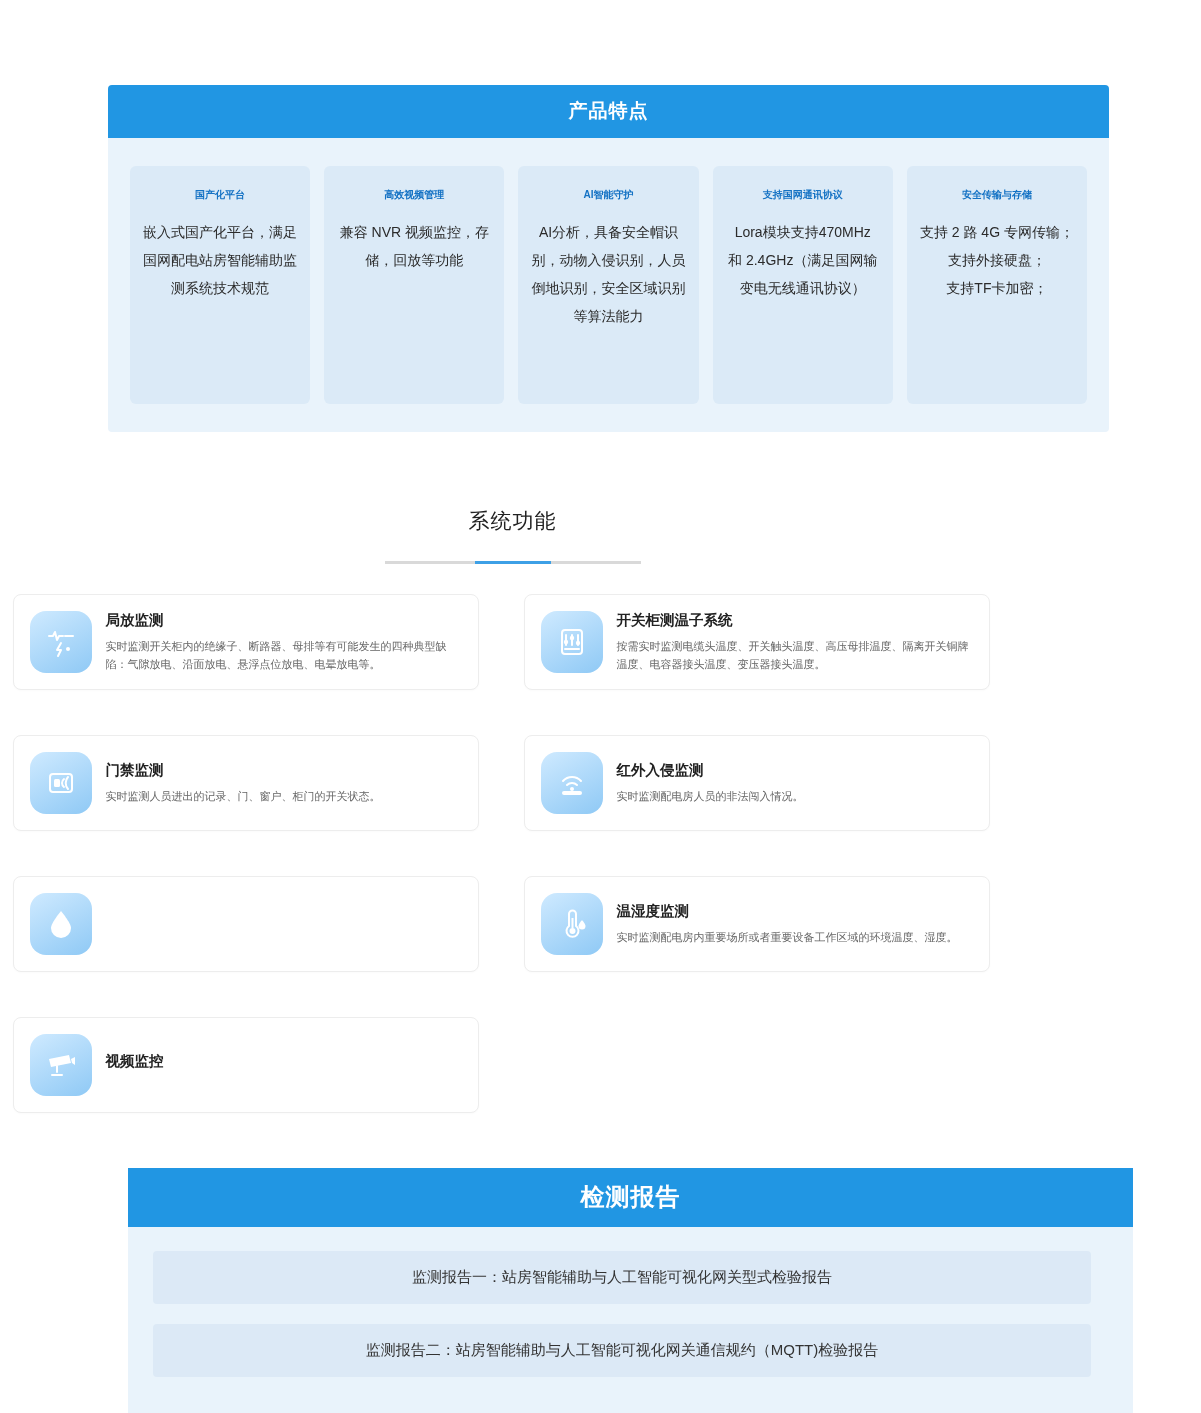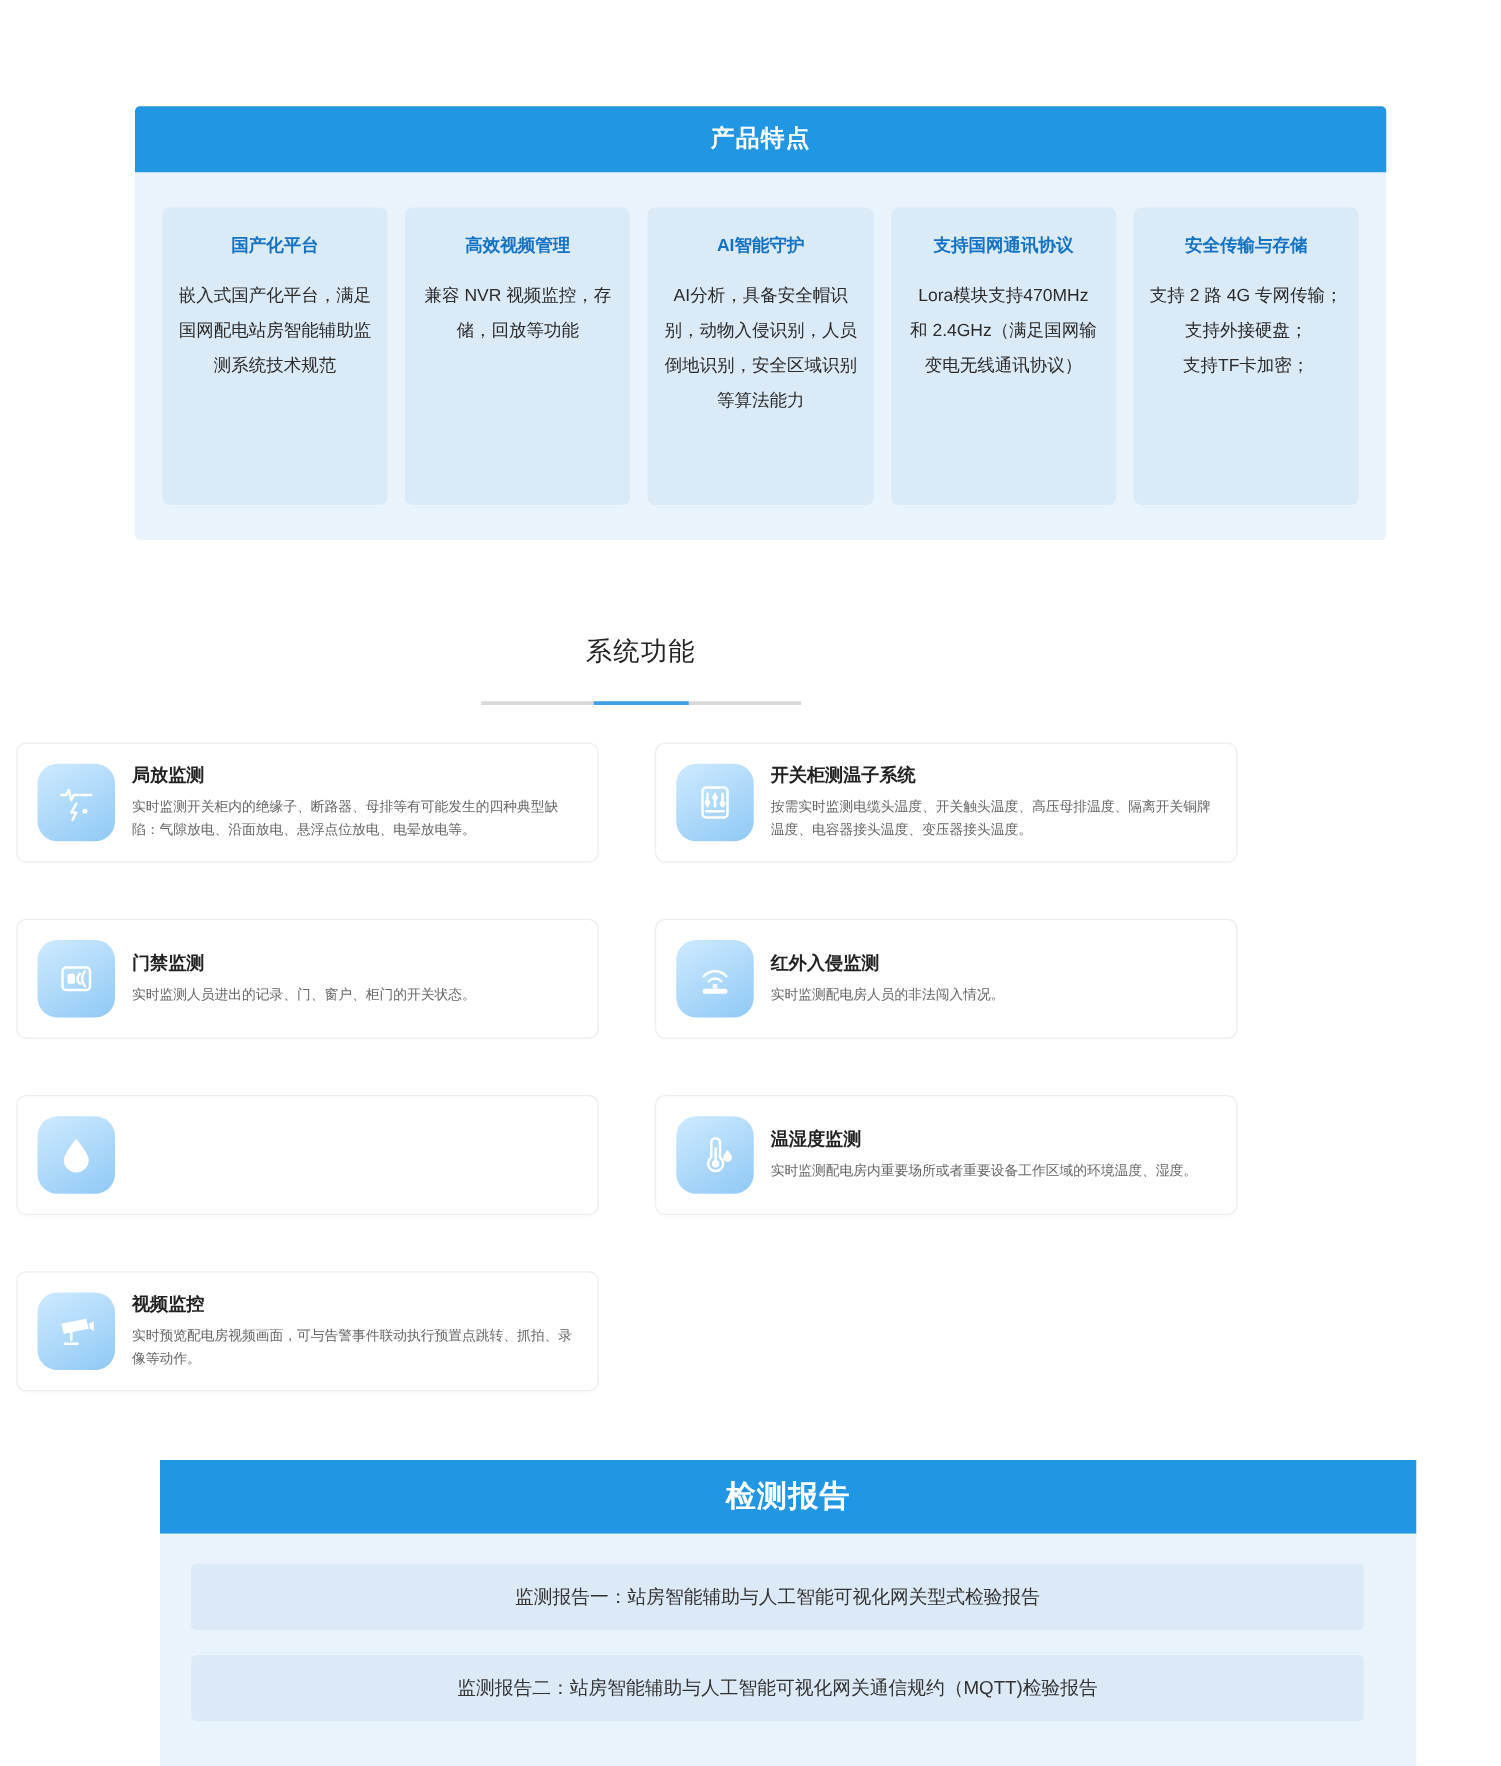--- a/index.html
+++ b/index.html
@@ -44,21 +44,21 @@
   .feature-card {
     flex: 1 1 0;
     background: #dbeaf7;
     border-radius: 6px;
     padding: 22px 12px 20px 12px;
     min-height: 238px;
   }
   .feature-title {
     color: #1472c4;
     font-weight: bold;
-    font-size: 14px;
+    font-size: 10px;
     text-align: center;
     margin-bottom: 16px;
   }
   .feature-text {
     color: #2b2b2b;
     font-size: 14px;
     line-height: 2.0;
     text-align: center;
     white-space: pre-line;
   }
@@ -306,21 +306,20 @@
         <div class="func-icon">
           <svg width="34" height="34" viewBox="0 0 34 34">
             <path d="M5 11 L25 7 L27 15 L7 19 z" fill="#fff"></path>
             <path d="M27 11 L31 9 L31 17 L28 15 z" fill="#fff"></path>
             <path d="M13 18 L13 24" stroke="#fff" stroke-width="2" stroke-linecap="round"></path>
             <path d="M8 27 h10" stroke="#fff" stroke-width="2" stroke-linecap="round"></path>
           </svg>
         </div>
         <div class="func-text">
           <div class="func-name">视频监控</div>
-          <div class="func-desc">实时预览配电房视频画面，可与告警事件联动执行预置点跳转、抓拍、录像等动作。</div>
         </div>
       </div>
 
     </div>
   </section>
 
   <section class="reports-section">
     <div class="reports-header">检测报告</div>
     <div class="reports-body">
       <div class="report-item">监测报告一：站房智能辅助与人工智能可视化网关型式检验报告</div>

